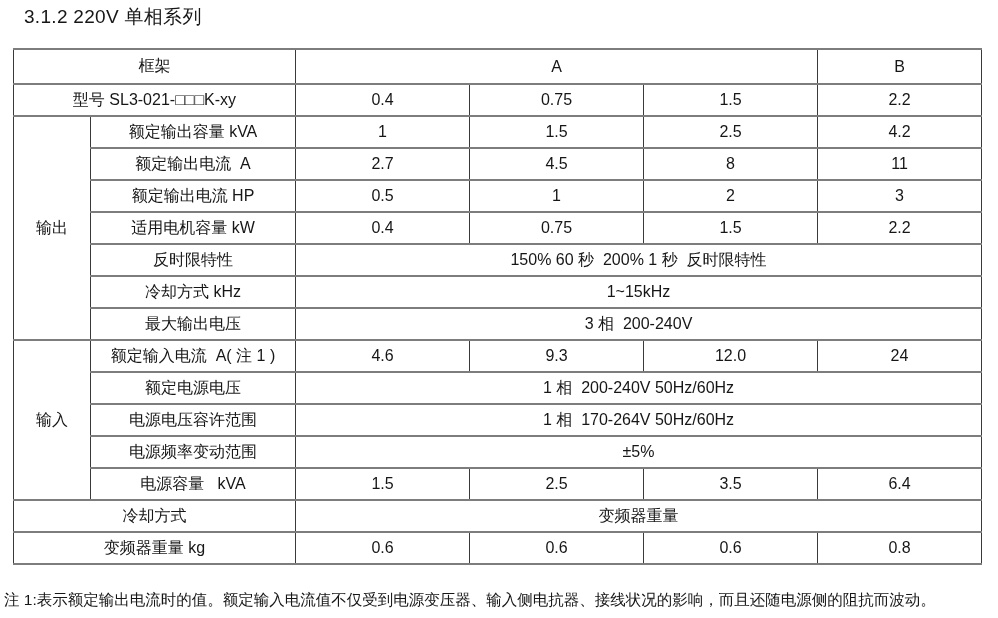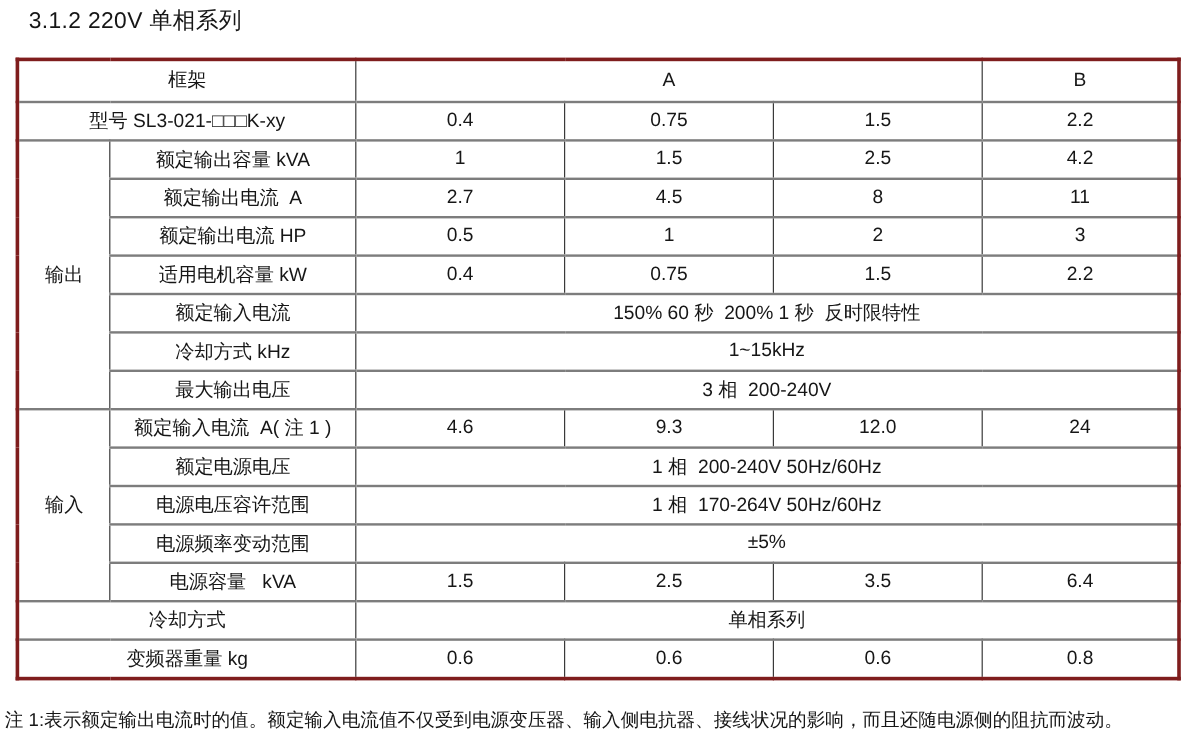--- a/index.html
+++ b/index.html
@@ -36,21 +36,21 @@
     border-left: 1px solid #3a3a3a;
     border-right: 1px solid #3a3a3a;
     text-align: center;
     vertical-align: middle;
     font-size: 16px;
     height: 30px;
     padding: 0 3px;
     white-space: pre-wrap;
     overflow: hidden;
   }
-  table.spec { border: 3px solid #7f1d1d; }
+  table.spec { border: 1px solid #7f1d1d; }
   tr.hdr td { height: 33px; }
   .footnote {
     position: absolute;
     left: 4px;
     top: 590px;
     width: 992px;
     font-size: 15.5px;
     white-space: pre-wrap;
   }
 </style>
@@ -105,21 +105,21 @@
       <td>3</td>
     </tr>
     <tr>
       <td>适用电机容量 kW</td>
       <td>0.4</td>
       <td>0.75</td>
       <td>1.5</td>
       <td>2.2</td>
     </tr>
     <tr>
-      <td>额定输入电流</td>
+      <td>反时限特性</td>
       <td colspan="4">150% 60 秒  200% 1 秒  反时限特性</td>
     </tr>
     <tr>
       <td>冷却方式 kHz</td>
       <td colspan="4">1~15kHz</td>
     </tr>
     <tr>
       <td>最大输出电压</td>
       <td colspan="4">3 相  200-240V</td>
     </tr>
@@ -147,21 +147,21 @@
     <tr>
       <td>电源容量   kVA</td>
       <td>1.5</td>
       <td>2.5</td>
       <td>3.5</td>
       <td>6.4</td>
     </tr>
 
     <tr>
       <td colspan="2">冷却方式</td>
-      <td colspan="4">单相系列</td>
+      <td colspan="4">变频器重量</td>
     </tr>
     <tr>
       <td colspan="2">变频器重量 kg</td>
       <td>0.6</td>
       <td>0.6</td>
       <td>0.6</td>
       <td>0.8</td>
     </tr>
   </tbody>
 </table>

